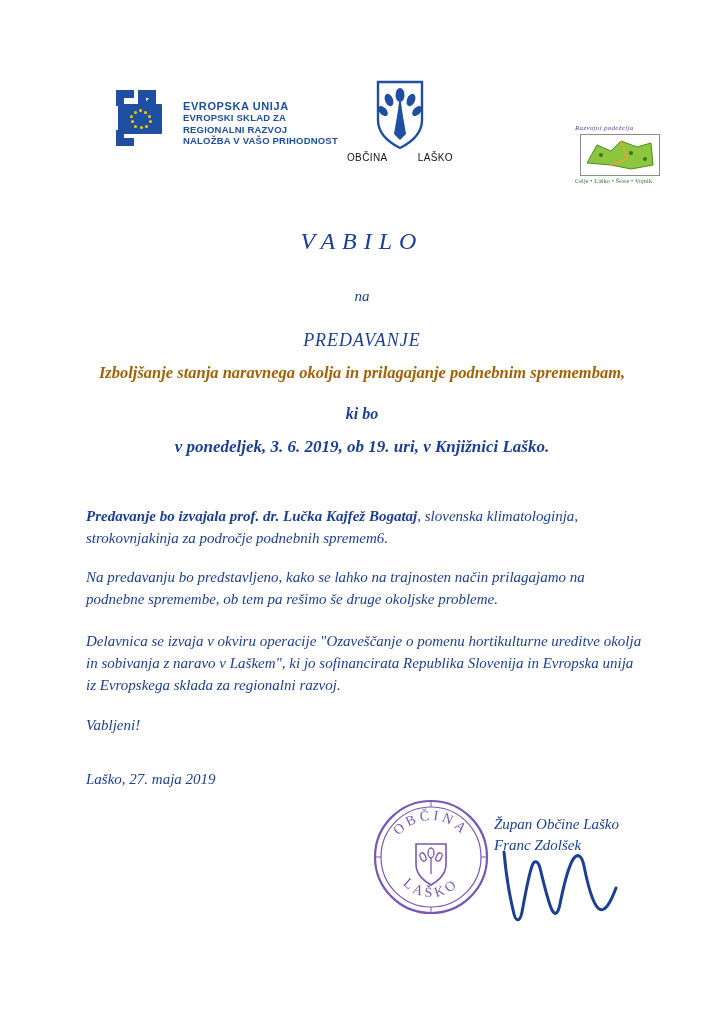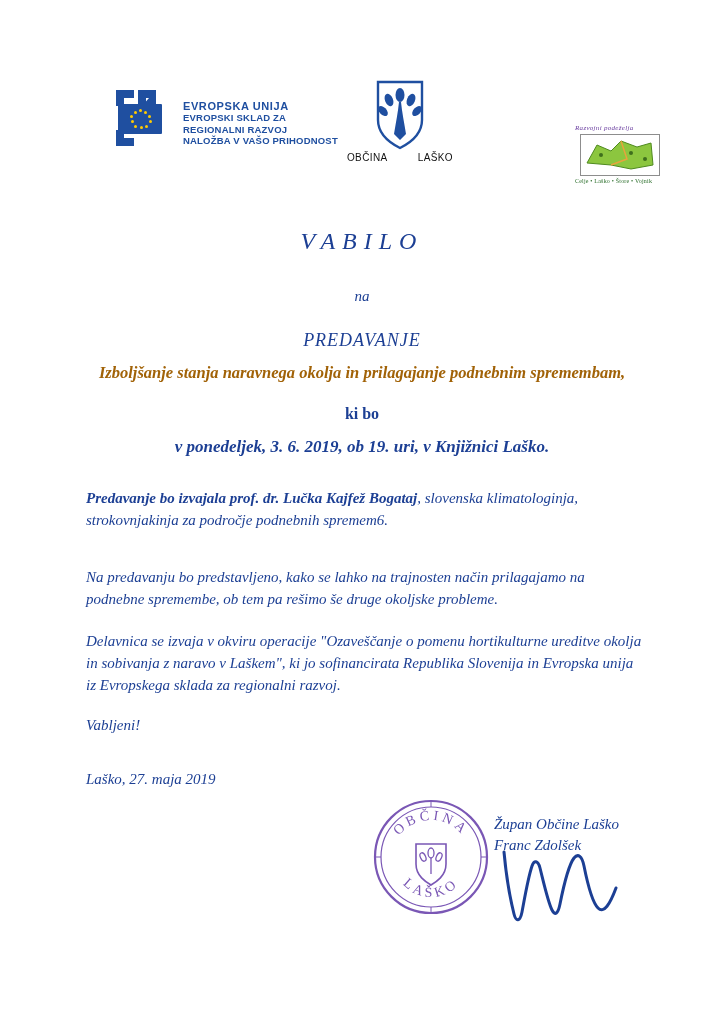--- a/index.html
+++ b/index.html
@@ -178,20 +178,21 @@
     font-style: italic;
     font-weight: 700;
   }
   .kibo {
     position: absolute;
     top: 405px;
     left: 0; width: 724px;
     text-align: center;
     font-size: 16px;
     color: #1c3f94;
+    font-style: italic;
     font-weight: 700;
   }
   .when {
     position: absolute;
     top: 437px;
     left: 0; width: 724px;
     text-align: center;
     font-size: 17px;
     color: #1c3f94;
     font-style: italic;
@@ -201,21 +202,21 @@
   .para {
     position: absolute;
     left: 86px;
     width: 556px;
     color: #1c3f94;
     font-size: 15px;
     font-style: italic;
     line-height: 22px;
     text-align: left;
   }
-  .p1 { top: 487px; font-family: Liberation Serif, serif; }
+  .p1 { top: 505px; font-family: Liberation Serif, serif; }
   .p2 { top: 566px; }
   .p3 { top: 630px; }
   .p4 { top: 714px; }
   .p5 { top: 768px; }
   .b { font-weight: 700; }
 
   
   .stamp {
     position: absolute;
     left: 372px;

